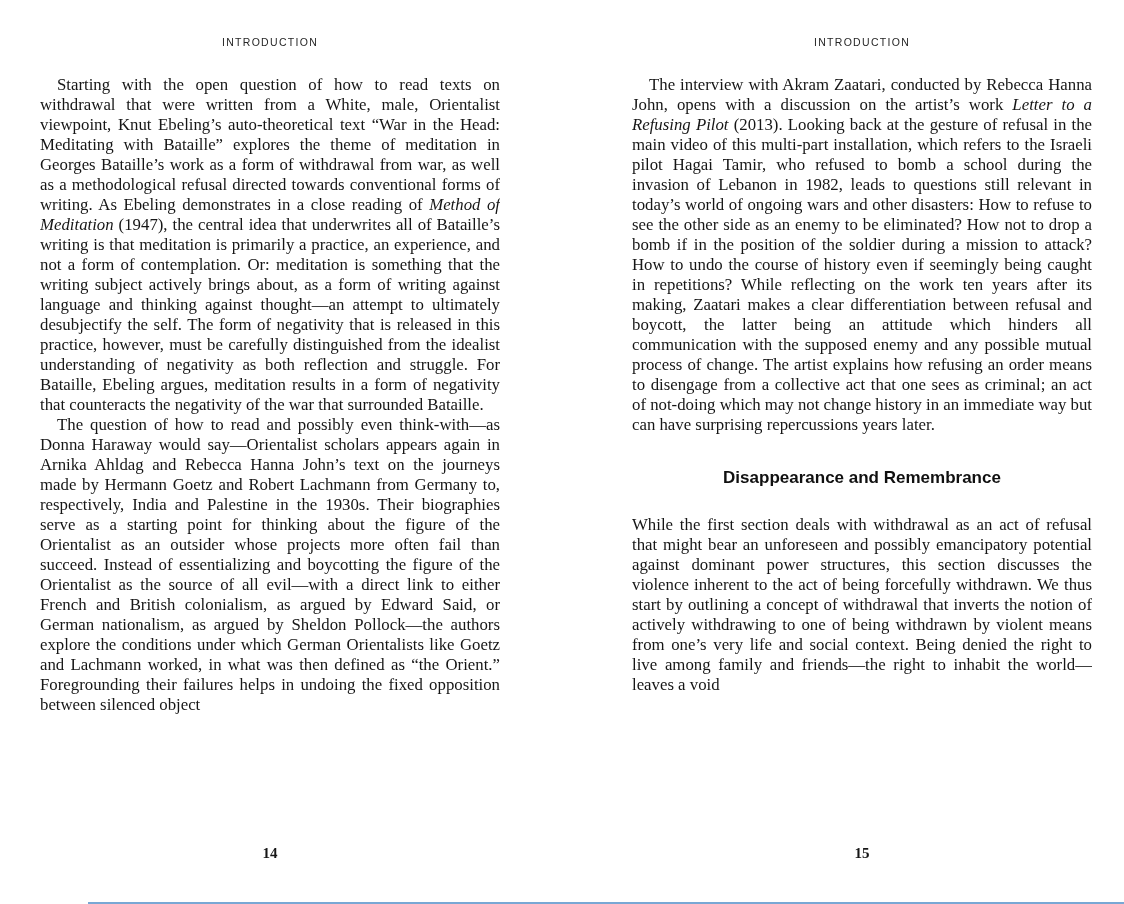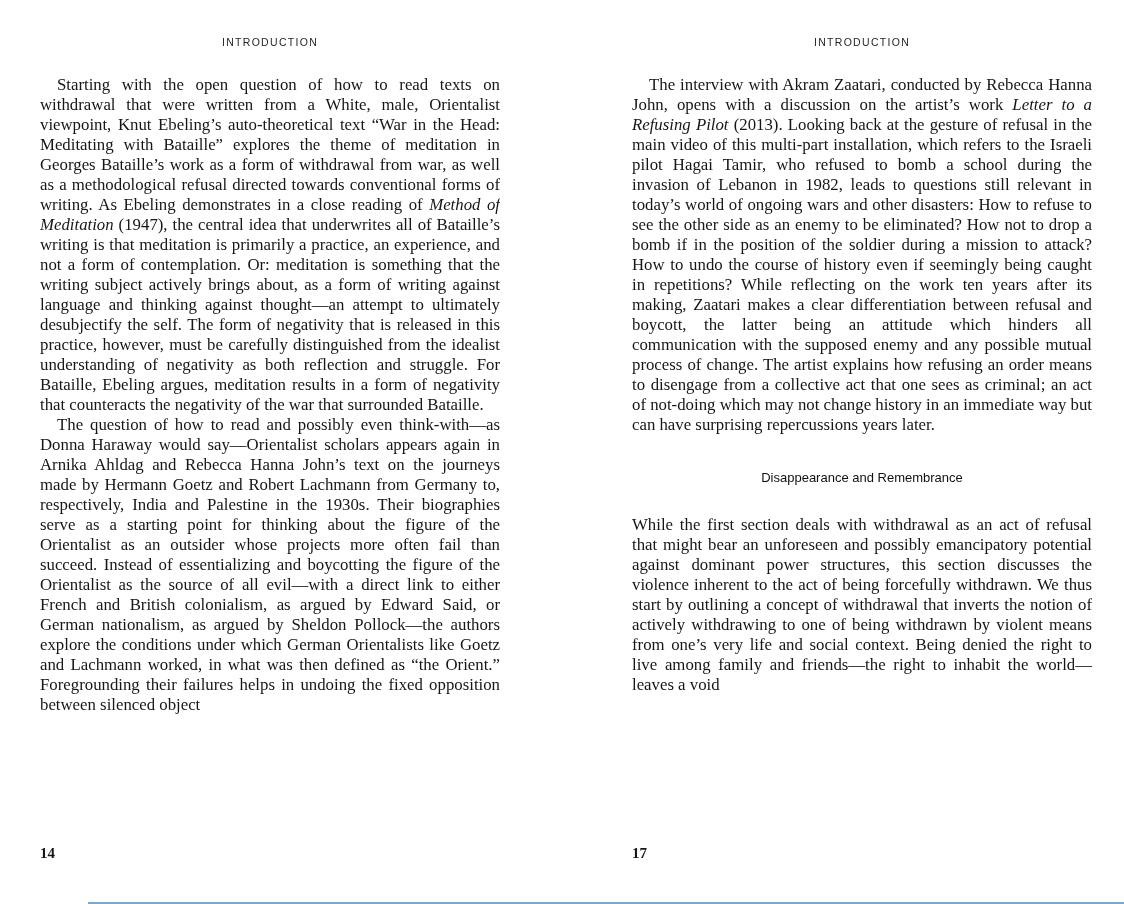--- a/index.html
+++ b/index.html
@@ -35,30 +35,31 @@
     line-height: 20px;
     text-align: justify;
     hyphens: auto;
     -webkit-hyphens: auto;
   }
   p.para { text-align: justify; }
   p.para.indent { text-indent: 17px; }
   .content em { font-style: italic; }
   .section-heading {
     font-family: "Liberation Sans", sans-serif;
-    font-weight: normal;
-    font-size: 13px;
+    font-weight: bold;
+    font-size: 17px;
     color: #101010;
     text-align: center;
     margin: 33px 0 27px;
   }
   .page-number {
     flex: 0 0 auto;
     font-weight: bold;
     font-size: 15px;
+    text-align: center;
     padding: 10px 0 42px;
     color: #161616;
   }
   .bottom-edge {
     position: absolute;
     left: 88px; right: 0; bottom: 0;
     height: 2px;
     background: #79a7d4;
   }
 </style>
@@ -76,18 +77,18 @@
     <div class="page-number">14</div>
   </div>
 
   <div class="page page-right">
     <div class="running-header">INTRODUCTION</div>
     <div class="content">
         <p class="para indent"><span>The interview with Akram Zaatari, conducted by Rebecca Hanna John, opens with a discussion on the artist’s work </span><em>Letter to a Refusing Pilot</em><span> (2013). Looking back at the gesture of refusal in the main video of this multi-part installation, which refers to the Israeli pilot Hagai Tamir, who refused to bomb a school during the invasion of Lebanon in 1982, leads to questions still relevant in today’s world of ongoing wars and other disasters: How to refuse to see the other side as an enemy to be eliminated? How not to drop a bomb if in the position of the soldier during a mission to attack? How to undo the course of history even if seemingly being caught in repetitions? While reflecting on the work ten years after its making, Zaatari makes a clear differentiation between refusal and boycott, the latter being an attitude which hinders all communication with the supposed enemy and any possible mutual process of change. The artist explains how refusing an order means to disengage from a collective act that one sees as criminal; an act of not-doing which may not change history in an immediate way but can have surprising repercussions years later.</span></p>
         <div class="section-heading">Disappearance and Remembrance</div>
         <p class="para"><span>While the first section deals with withdrawal as an act of refusal that might bear an unforeseen and possibly emancipatory potential against dominant power structures, this section discusses the violence inherent to the act of being forcefully withdrawn. We thus start by outlining a concept of withdrawal that inverts the notion of actively withdrawing to one of being withdrawn by violent means from one’s very life and social context. Being denied the right to live among family and friends—the right to inhabit the world—leaves a void</span></p>
       </div>
-    <div class="page-number">17</div>
+    <div class="page-number">15</div>
   </div>
 
 </div>
 
 <div class="bottom-edge" style="background: rgb(121, 167, 212);"></div>
 
 </body></html>

